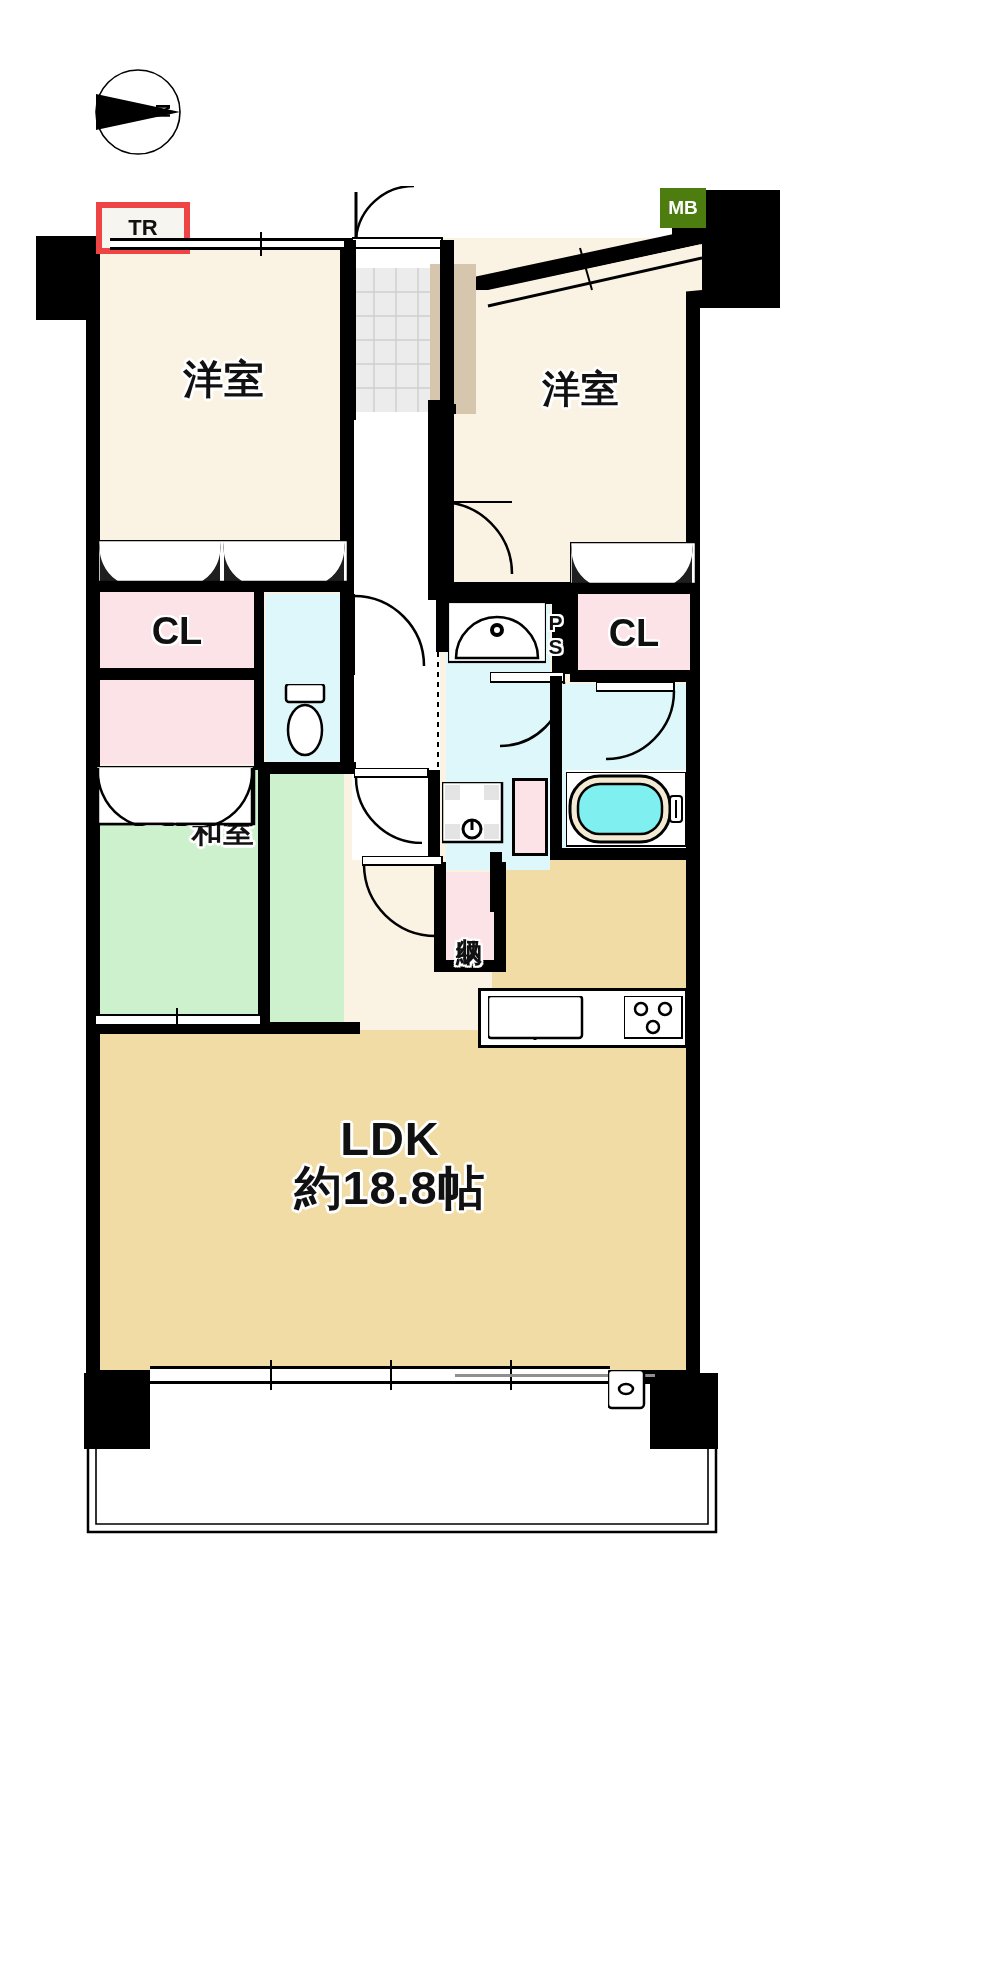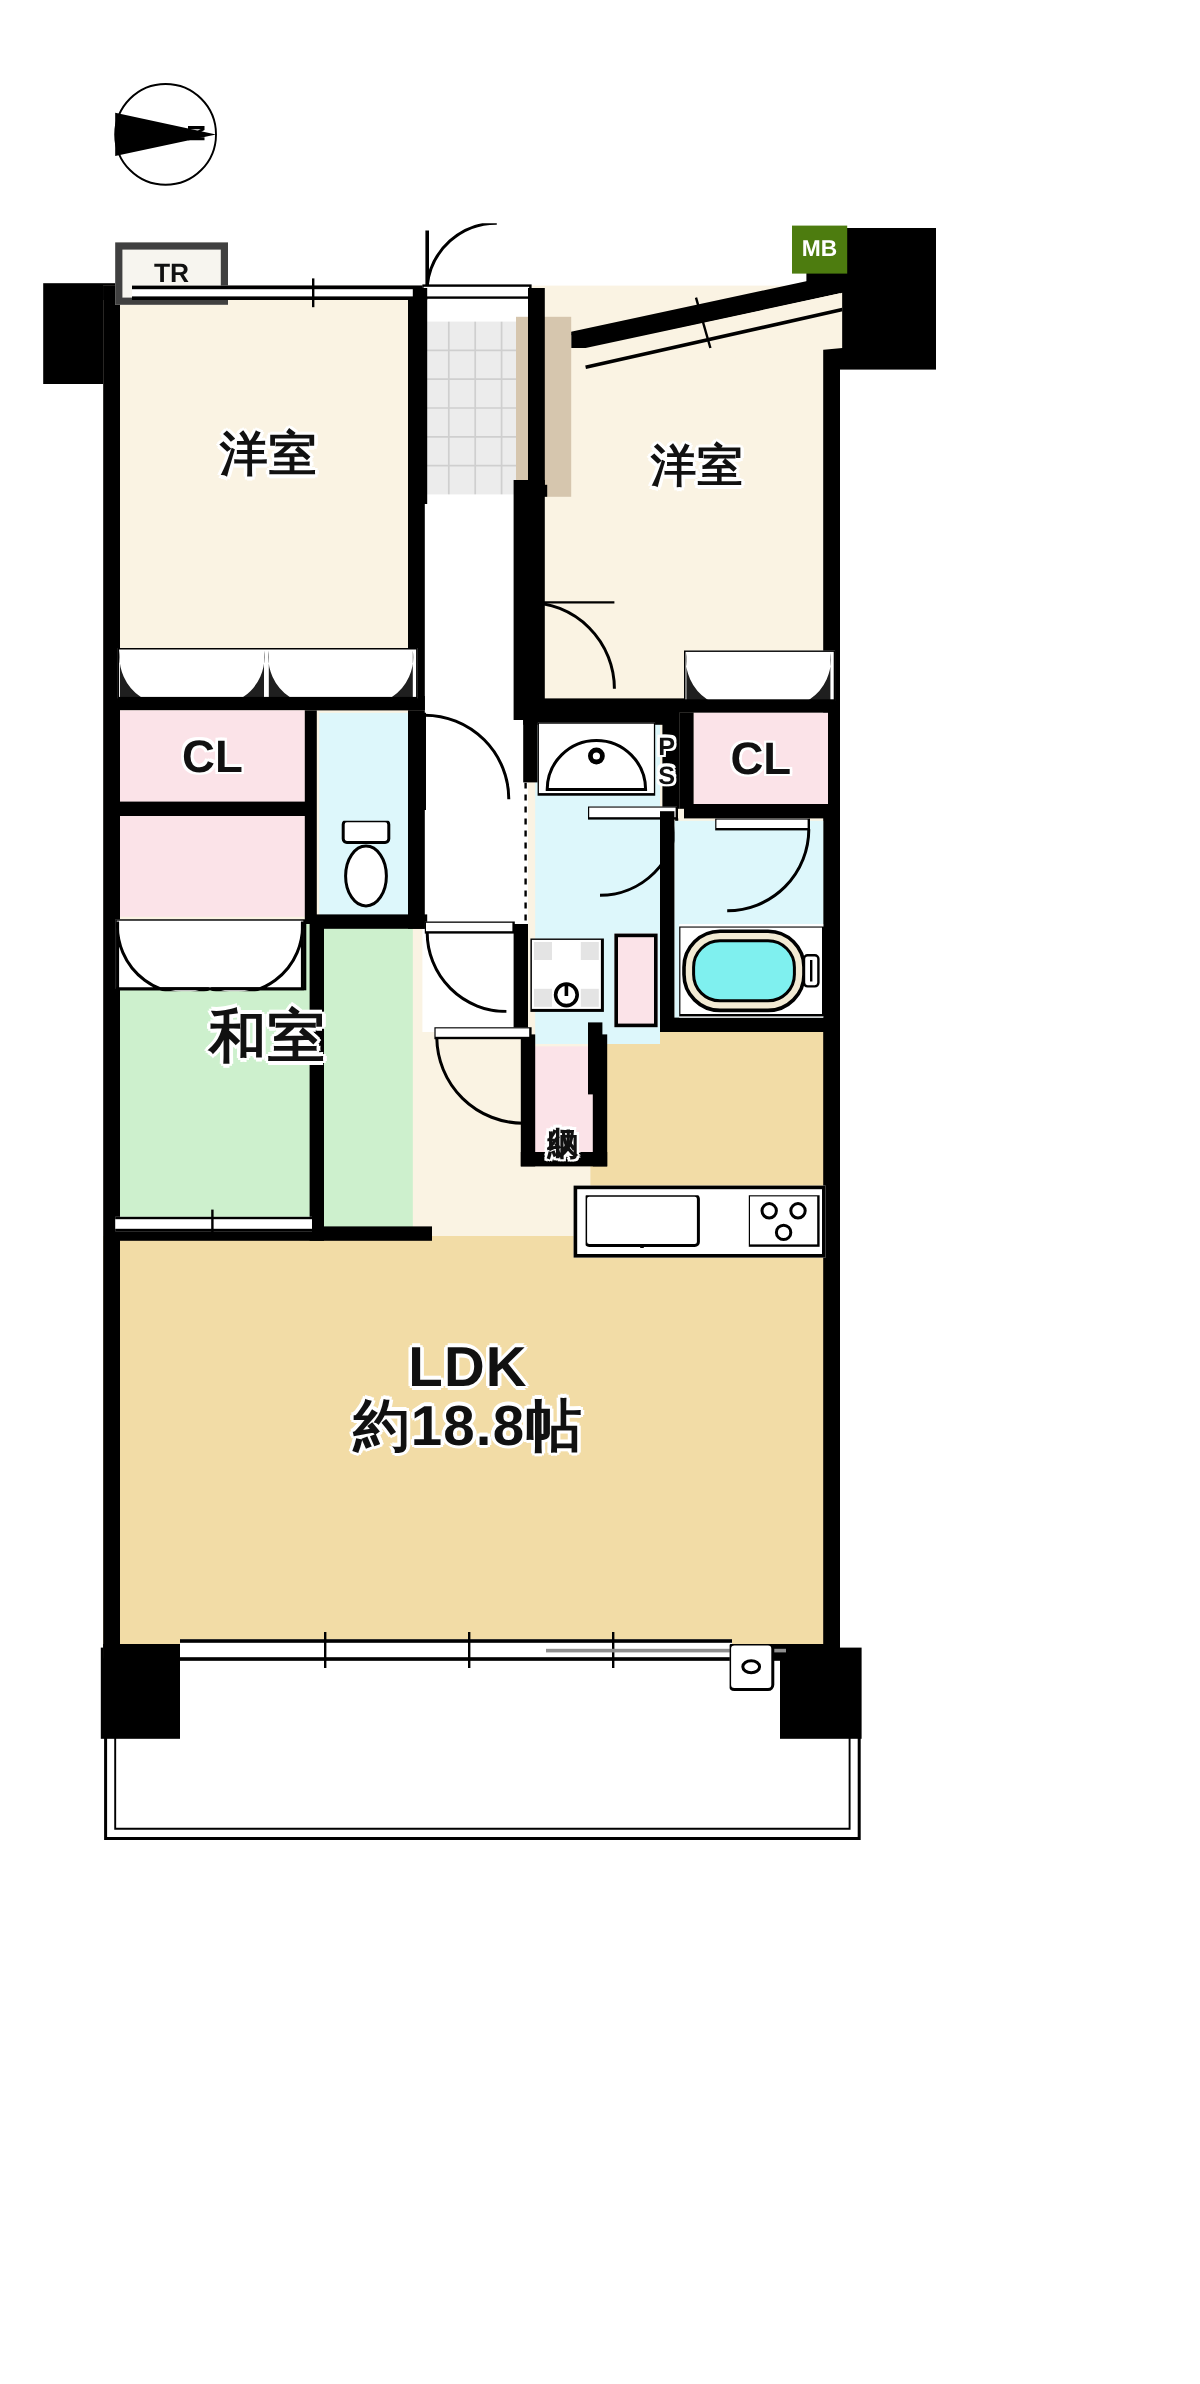--- a/index.html
+++ b/index.html
@@ -66,21 +66,21 @@
   .tag-white-on-black {
     position:absolute;
     display:flex; align-items:center; justify-content:center;
     background:#4d7c0f; color:#fff; font-weight:700;
     text-shadow:none;
   }
   .tag-black-on-white {
     position:absolute;
     display:flex; align-items:center; justify-content:center;
     background:#f7f5ef; color:#111; font-weight:700;
-    border:6px solid #404040;
+    border:6px solid #ef4444;
     text-shadow:none;
   }
   .vertical-text {
     writing-mode: vertical-rl;
     text-orientation: upright;
     letter-spacing: 0.05em;
   }
   svg { display:block; }
   .nolabel { pointer-events:none; }
 </style>
@@ -276,21 +276,21 @@
   </svg>
 
   <svg class="ab" style="left:432px; top:652px;" width="12" height="210" viewBox="0 0 12 210">
     <line x1="6" y1="0" x2="6" y2="210" stroke="#000" stroke-width="2" stroke-dasharray="5,5"></line>
   </svg>
   <div class="ab wall" style="left:428px; top:770px; width:12px; height:92px;"></div>
 
   <div class="ab wall" style="left:258px; top:770px; width:12px; height:264px;"></div>
   <div class="ab wall" style="left:94px; top:1022px; width:266px; height:12px;"></div>
 
-  <div class="rlabel" style="left:98px; top:840px; width:250px; font-size:48px;">
+  <div class="rlabel" style="left:98px; top:816px; width:250px; font-size:31px;">
     <span class="l1">和室</span>
   </div>
 
   <svg class="ab" style="left:96px; top:766px;" width="160" height="60" viewBox="0 0 160 60">
     <rect x="0" y="0" width="158" height="58" fill="#fff" stroke="#000" stroke-width="2.5"></rect>
     <path d="M2,2 A56,56 0 0 0 78,58 L2,58 Z" fill="#fff" stroke="#000" stroke-width="2.5"></path>
     <path d="M156,2 A56,56 0 0 1 80,58 L156,58 Z" fill="#fff" stroke="#000" stroke-width="2.5"></path>
   </svg>
 
   <div class="ab" style="left:96px; top:1014px; width:164px; height:12px; background:#fff; border-top:2px solid #000; border-bottom:2px solid #000;"></div>

